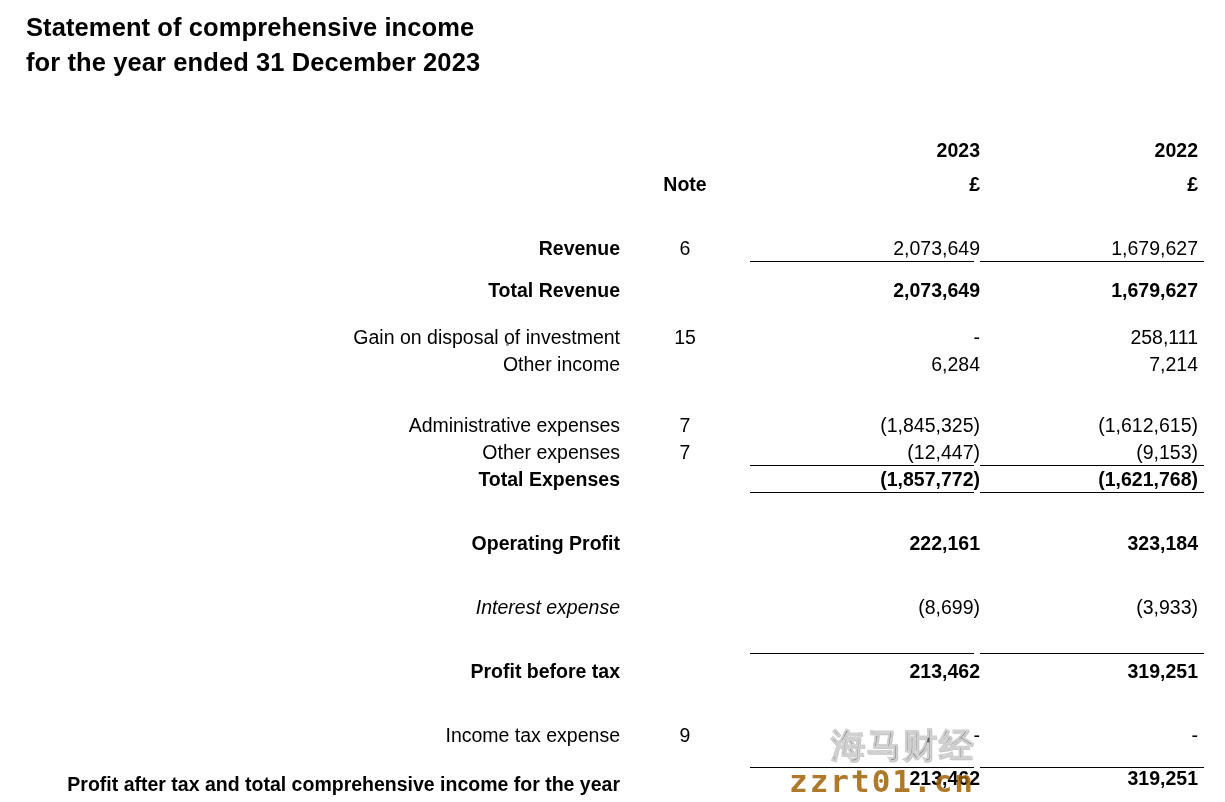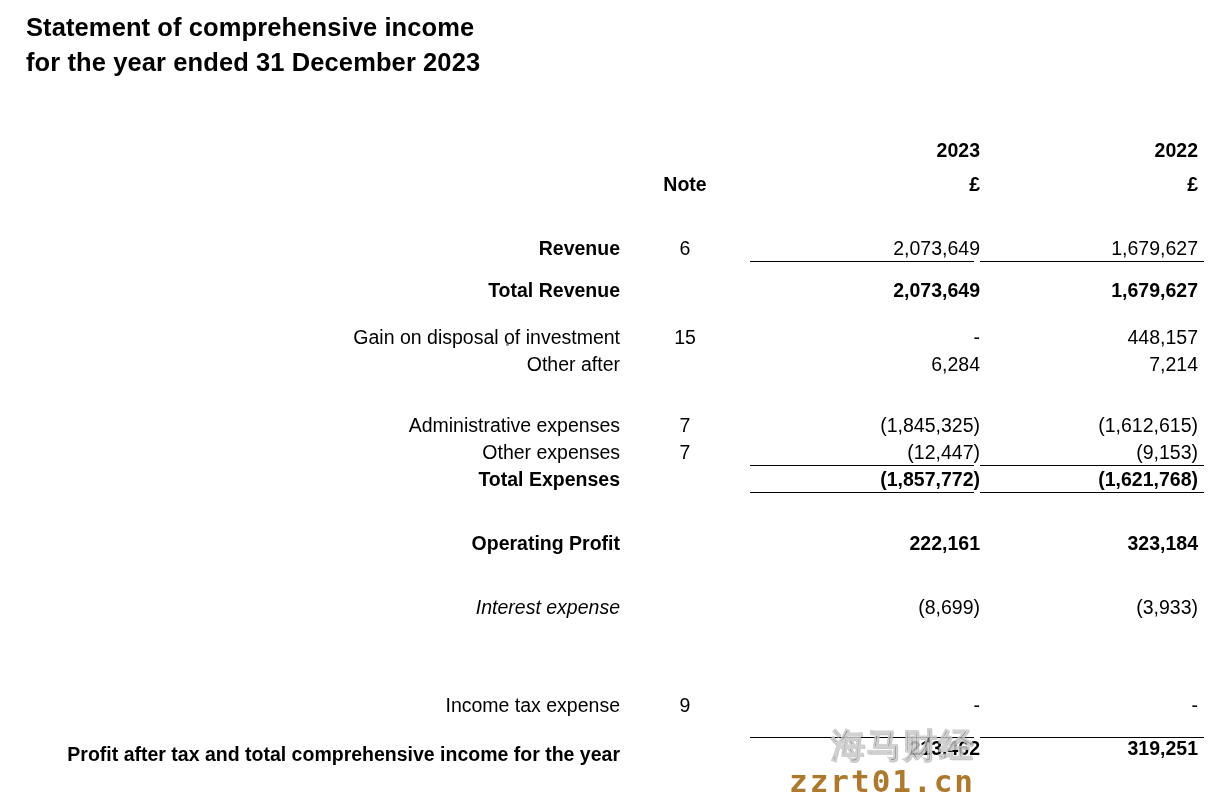--- a/index.html
+++ b/index.html
@@ -205,25 +205,25 @@
       </tr>
 
       <tr class="gap-md">
           <td colspan="4"></td>
         </tr>
 
       <tr class="row-tight">
         <td class="lbl">Gain on disposal of investment</td>
         <td class="note">15</td>
         <td class="num dash">-</td>
-        <td class="num y2">448,157</td>
-      </tr>
-
-      <tr class="row-tight">
-        <td class="lbl">Other after</td>
+        <td class="num y2">258,111</td>
+      </tr>
+
+      <tr class="row-tight">
+        <td class="lbl">Other income</td>
         <td class="note"></td>
         <td class="num">6,284</td>
         <td class="num y2">7,214</td>
       </tr>
 
       <tr class="gap-lg">
           <td colspan="4"></td>
         </tr>
 
       <tr class="row-tight">
@@ -266,20 +266,26 @@
         <td class="lbl italic">Interest expense</td>
         <td class="note"></td>
         <td class="num">(8,699)</td>
         <td class="num y2">(3,933)</td>
       </tr>
 
       <tr class="gap-lg">
           <td colspan="4"></td>
         </tr>
 
+      <tr class="row">
+        <td class="lbl bold">Profit before tax</td>
+        <td class="note"></td>
+        <td class="num bold tline">213,462</td>
+        <td class="num y2 bold tline">319,251</td>
+      </tr>
 
       <tr class="gap-lg">
           <td colspan="4"></td>
         </tr>
 
       <tr class="row">
         <td class="lbl">Income tax expense</td>
         <td class="note">9</td>
         <td class="num dash">-</td>
         <td class="num y2 dash">-</td>

